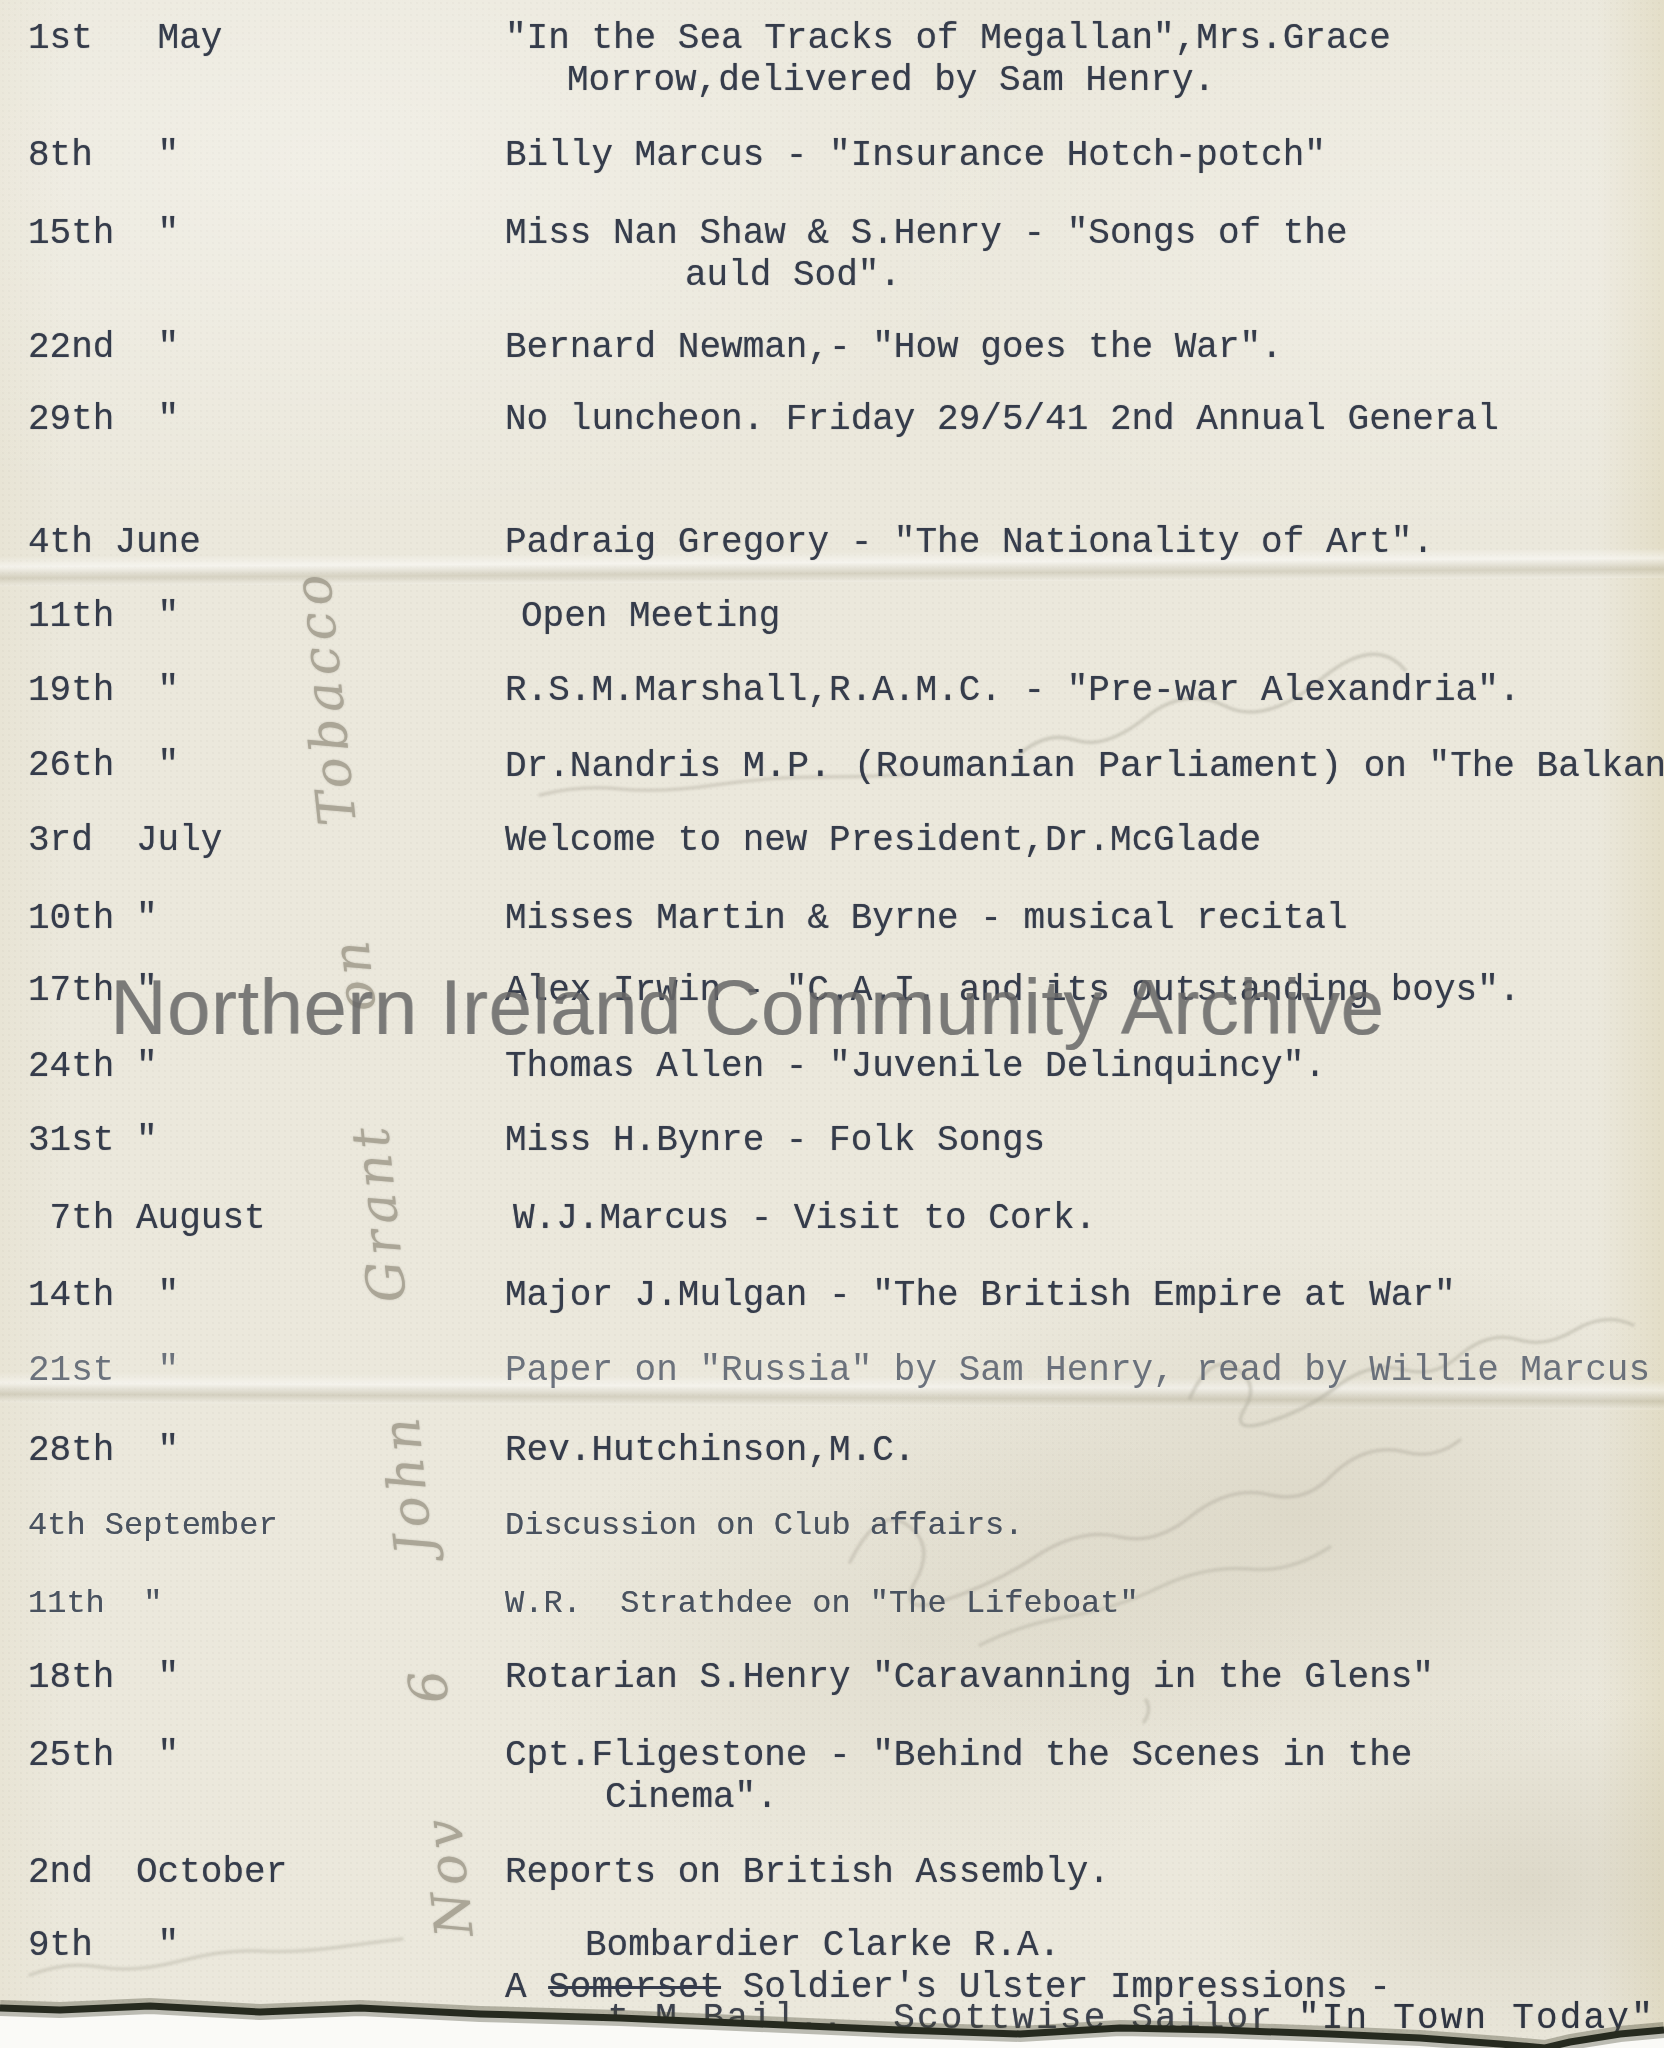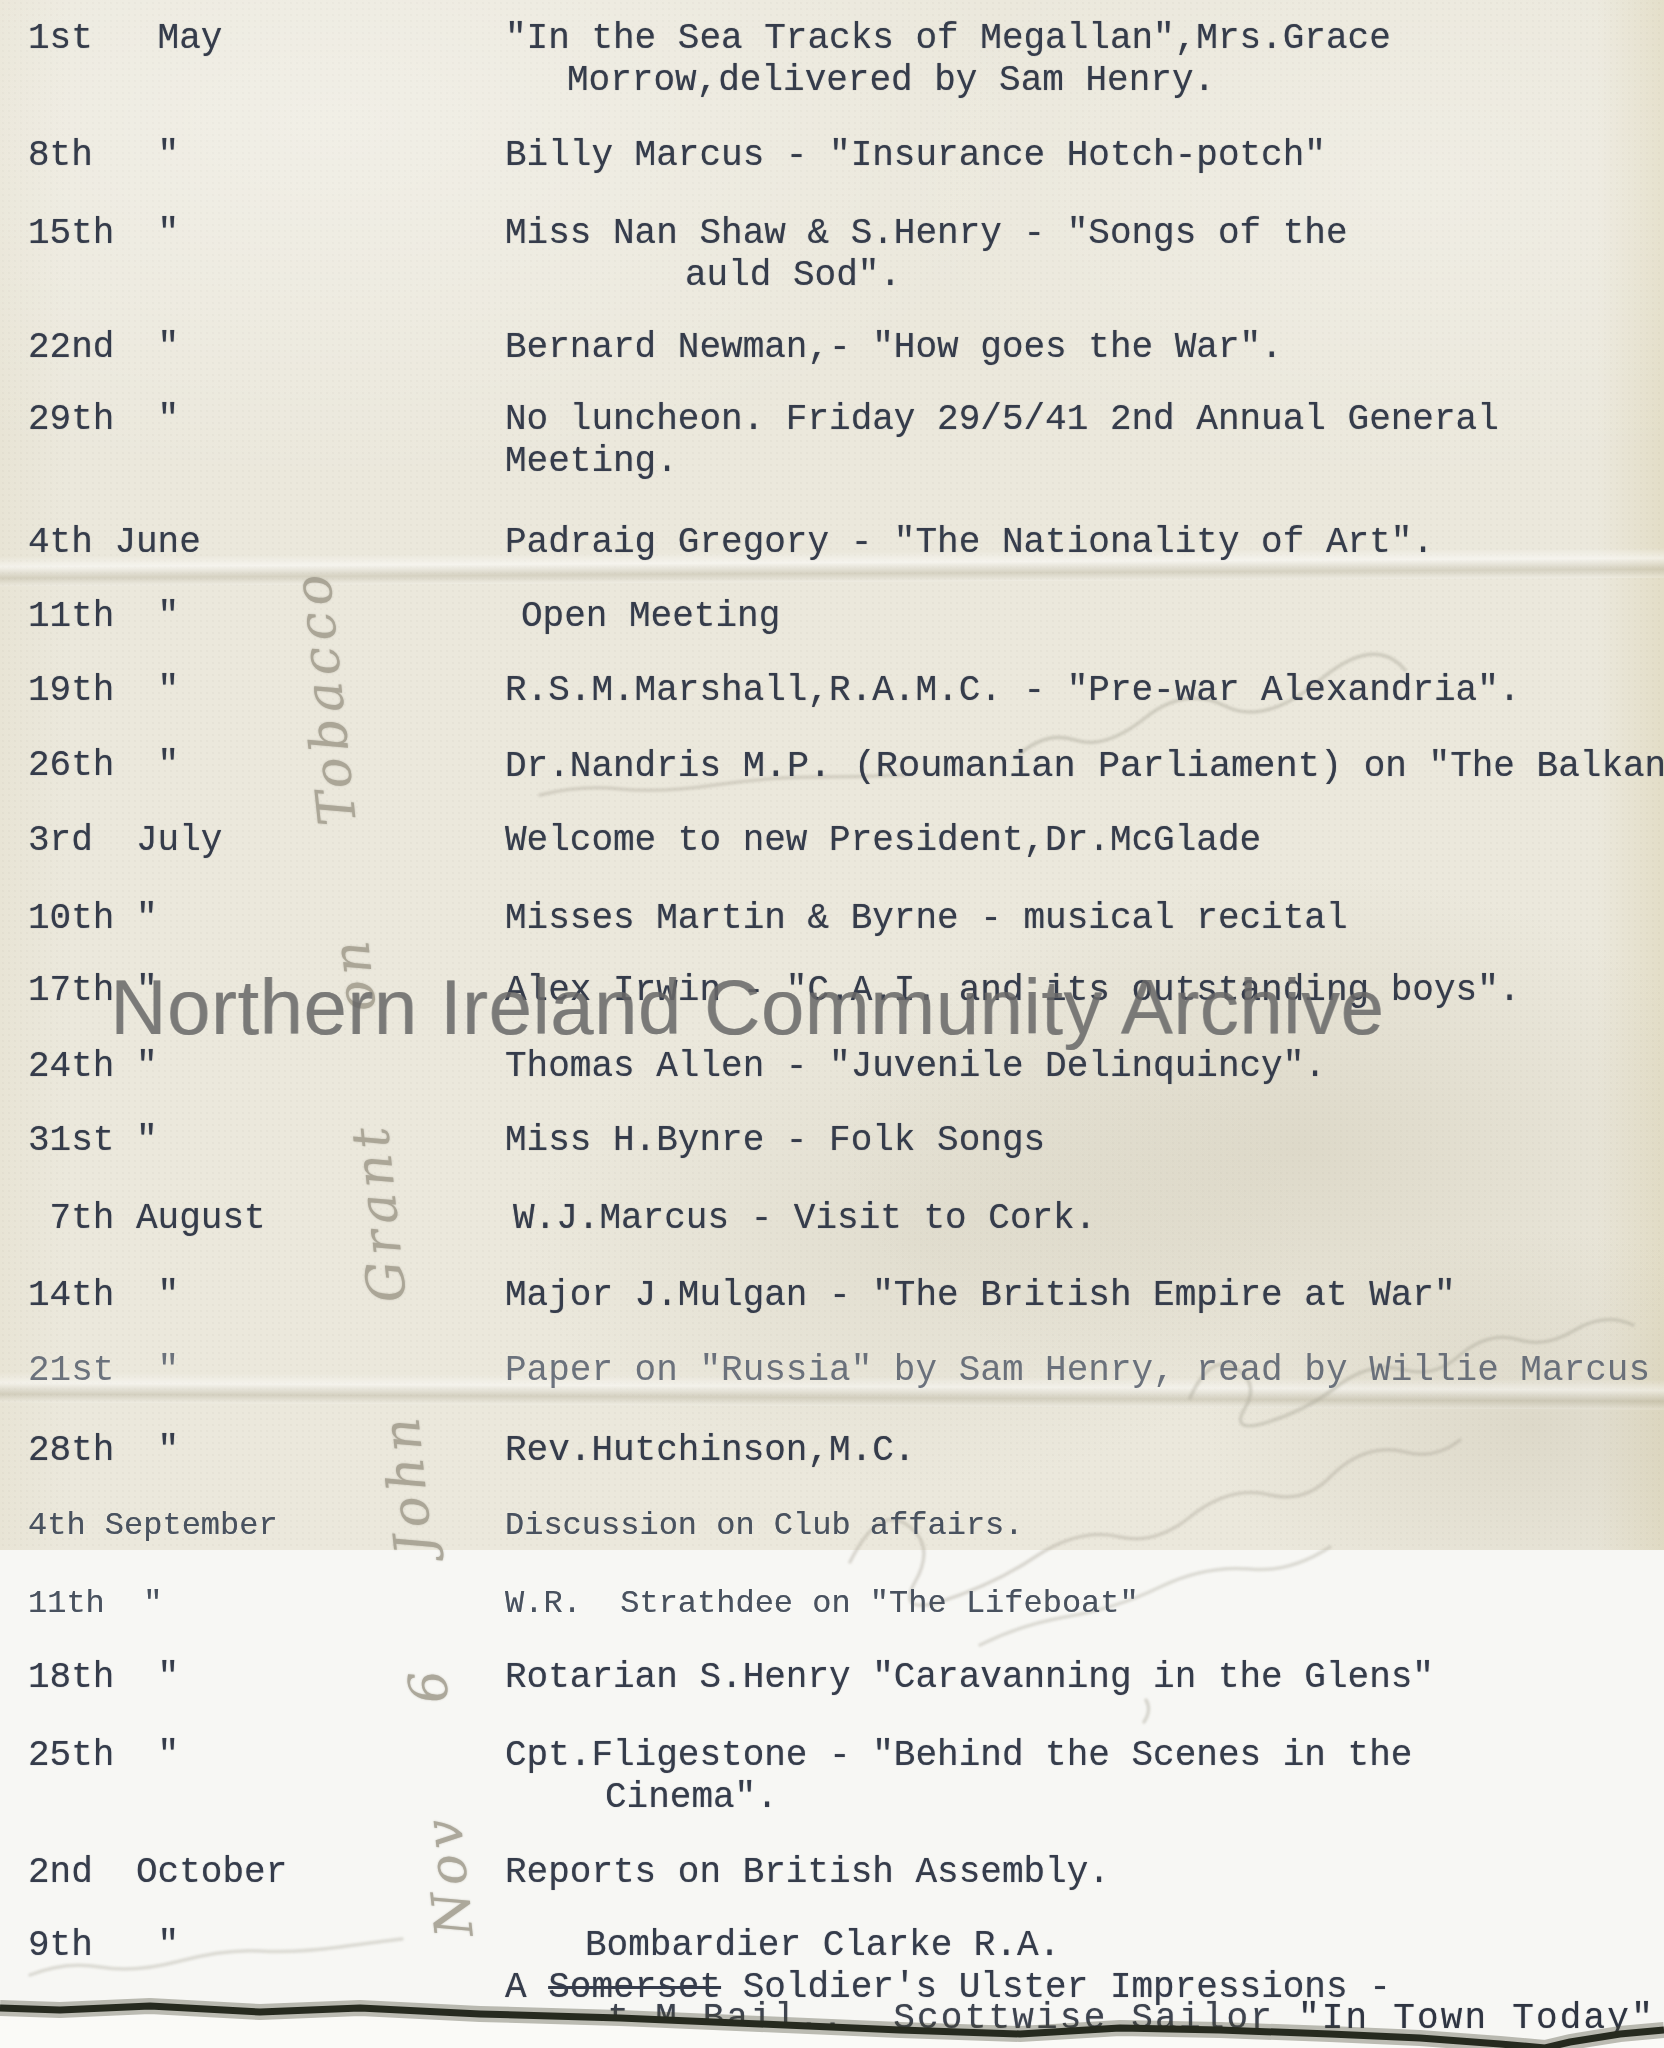--- a/index.html
+++ b/index.html
@@ -1,18 +1,18 @@
 <!DOCTYPE html>
 <html><head>
 <meta charset="utf-8">
 <title>Typewritten schedule page</title>
 <style>
   html,body{margin:0;padding:0;width:1664px;height:2048px;overflow:hidden;background:#f7f7f4;}
   .paper{
-    position:absolute;left:0;top:0;width:1664px;height:1550px;
+    position:absolute;left:0;top:0;width:1664px;height:2048px;
     background-color:#ebe8dc;
     background-image:
       radial-gradient(1200px 600px at 20% 8%, rgba(255,255,255,0.30), transparent 60%),
       radial-gradient(900px 500px at 85% 12%, rgba(255,255,255,0.22), transparent 60%),
       radial-gradient(700px 420px at 78% 74%, rgba(186,178,152,0.28), transparent 65%),
       radial-gradient(600px 380px at 55% 80%, rgba(192,186,164,0.22), transparent 65%),
       radial-gradient(500px 300px at 92% 92%, rgba(180,172,146,0.25), transparent 65%),
       radial-gradient(rgba(110,105,85,0.045) 1px, transparent 1.4px),
       linear-gradient(90deg, rgba(210,200,165,0.12), rgba(0,0,0,0) 4%, rgba(0,0,0,0) 96%, rgba(208,196,150,0.30));
     background-size:auto,auto,auto,auto,auto,6px 6px,auto;
@@ -72,21 +72,21 @@
     <path opacity="0.34" d="M980,1645 q40,-20 85,-28 q50,-8 95,-30 q45,-22 90,-18 q40,4 80,-22"></path>
     <path opacity="0.34" d="M30,1975 q35,-14 70,-8 t80,-6 t80,-10 t80,-4 t62,-8"></path>
     <path opacity="0.40" d="M1146,1700 q6,10 -2,22"></path>
   </svg>
 
   <div id="rows">
       <div class="row" style="top: 18px;"><span class="date">1st   May</span><div class="content" style="left: 505px;"><div class="line" style="margin-left: 0px;"><span>"In the Sea Tracks of Megallan",Mrs.Grace</span></div><div class="line" style="margin-left: 62px;"><span>Morrow,delivered by Sam Henry.</span></div></div></div>
       <div class="row" style="top: 135px;"><span class="date">8th   "</span><div class="content" style="left: 505px;"><div class="line" style="margin-left: 0px;"><span>Billy Marcus - "Insurance Hotch-potch"</span></div></div></div>
       <div class="row" style="top: 213px;"><span class="date">15th  "</span><div class="content" style="left: 505px;"><div class="line" style="margin-left: 0px;"><span>Miss Nan Shaw &amp; S.Henry - "Songs of the</span></div><div class="line" style="margin-left: 180px;"><span>auld Sod".</span></div></div></div>
       <div class="row" style="top: 327px;"><span class="date">22nd  "</span><div class="content" style="left: 505px;"><div class="line" style="margin-left: 0px;"><span>Bernard Newman,- "How goes the War".</span></div></div></div>
-      <div class="row" style="top: 399px;"><span class="date">29th  "</span><div class="content" style="left: 505px;"><div class="line" style="margin-left: 0px;"><span>No luncheon. Friday 29/5/41 2nd Annual General</span></div><div class="line" style="margin-left: 0px;"><span>Meeting.</span></div></div></div>
+      <div class="row" style="top: 399px;"><span class="date">29th  "</span><div class="content" style="left: 505px;"><div class="line" style="margin-left: 0px;"><span>No luncheon. Friday 29/5/41 2nd Annual General</span></div></div></div>
       <div class="row" style="top: 522px;"><span class="date">4th June</span><div class="content" style="left: 505px;"><div class="line" style="margin-left: 0px;"><span>Padraig Gregory - "The Nationality of Art".</span></div></div></div>
       <div class="row" style="top: 596px;"><span class="date">11th  "</span><div class="content" style="left: 505px;"><div class="line" style="margin-left: 16px;"><span>Open Meeting</span></div></div></div>
       <div class="row" style="top: 670px;"><span class="date">19th  "</span><div class="content" style="left: 505px;"><div class="line" style="margin-left: 0px;"><span>R.S.M.Marshall,R.A.M.C. - "Pre-war Alexandria".</span></div></div></div>
       <div class="row" style="top: 745px;"><span class="date">26th  "</span><div class="content" style="left: 505px;"><div class="line" style="margin-left: 0px;"><span>Dr.Nandris </span><span class="seg-sm">M.P. (Roumanian Parliament)</span><span> on "The Balkans"</span></div></div></div>
       <div class="row" style="top: 820px;"><span class="date">3rd  July</span><div class="content" style="left: 505px;"><div class="line" style="margin-left: 0px;"><span>Welcome to new President,Dr.McGlade</span></div></div></div>
       <div class="row" style="top: 898px;"><span class="date">10th "</span><div class="content" style="left: 505px;"><div class="line" style="margin-left: 0px;"><span>Misses Martin &amp; Byrne - musical recital</span></div></div></div>
       <div class="row" style="top: 970px;"><span class="date">17th "</span><div class="content" style="left: 505px;"><div class="line" style="margin-left: 0px;"><span>Alex Irwin - "C.A.I. and its outstanding boys".</span></div></div></div>
       <div class="row" style="top: 1046px;"><span class="date">24th "</span><div class="content" style="left: 505px;"><div class="line" style="margin-left: 0px;"><span>Thomas Allen - "Juvenile Delinquincy".</span></div></div></div>
       <div class="row" style="top: 1120px;"><span class="date">31st "</span><div class="content" style="left: 505px;"><div class="line" style="margin-left: 0px;"><span>Miss H.Bynre - Folk Songs</span></div></div></div>
       <div class="row" style="top: 1198px;"><span class="date"> 7th August</span><div class="content" style="left: 505px;"><div class="line" style="margin-left: 8px;"><span>W.J.Marcus - Visit to Cork.</span></div></div></div>

